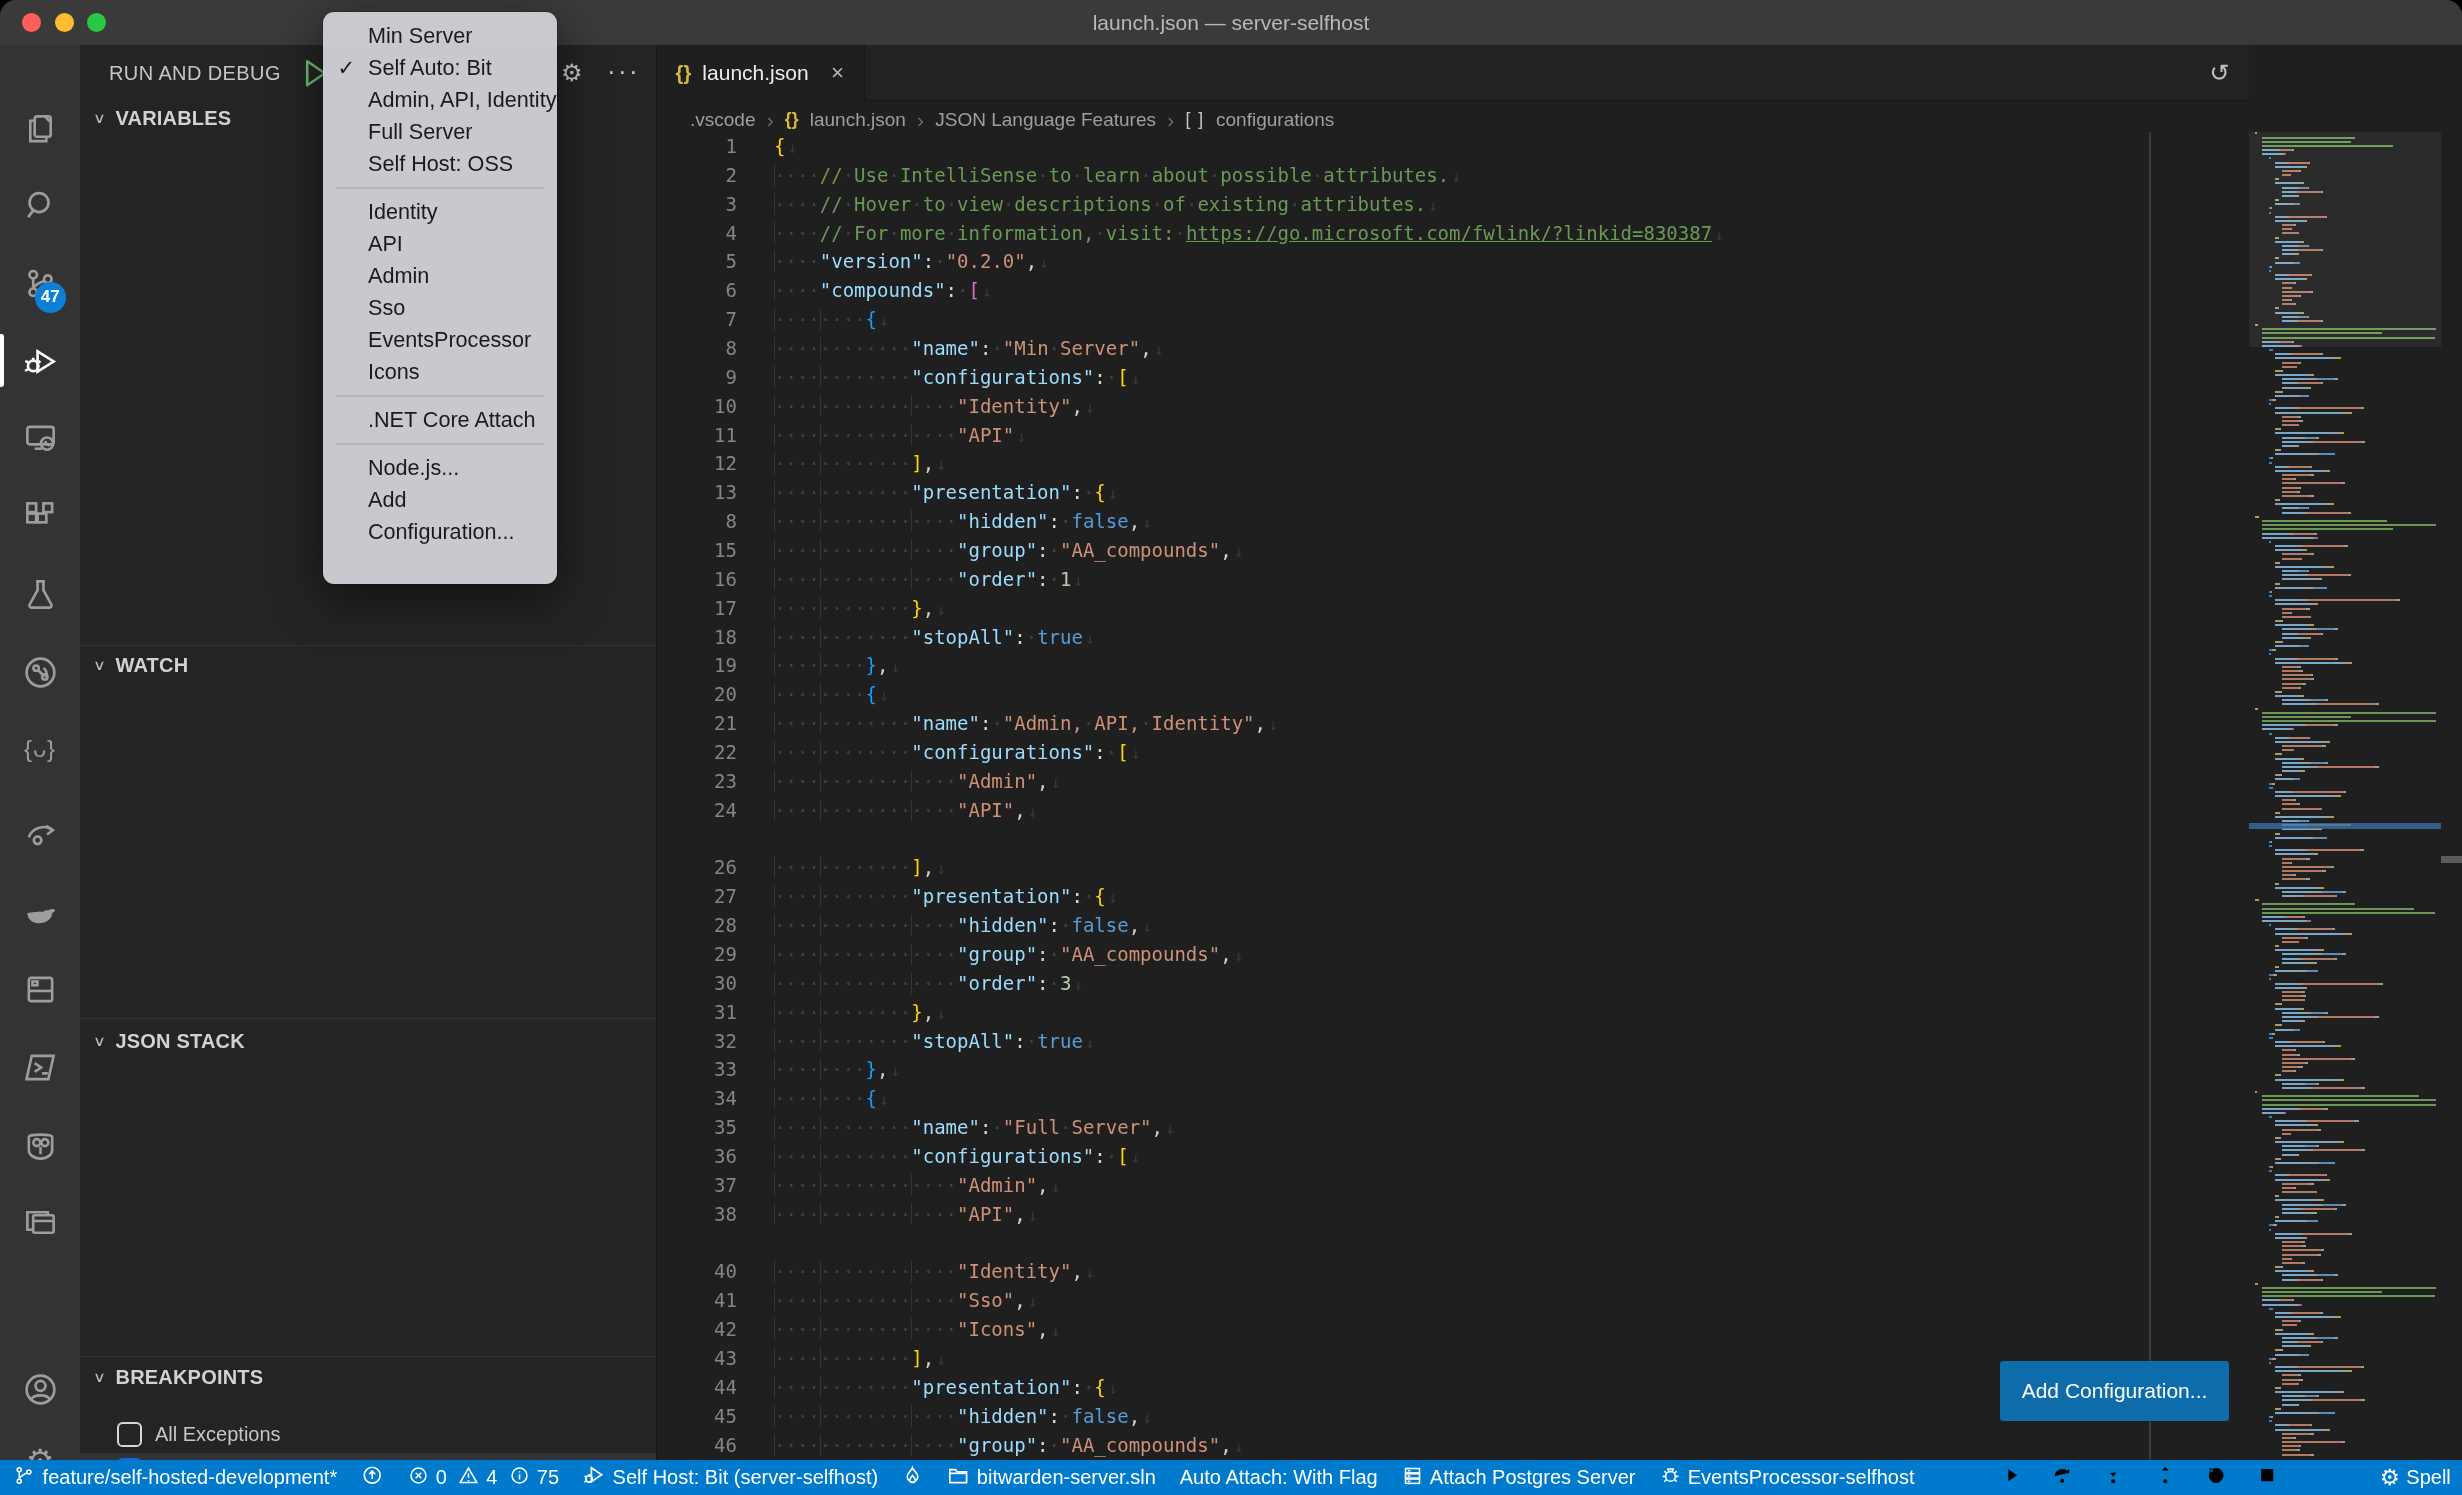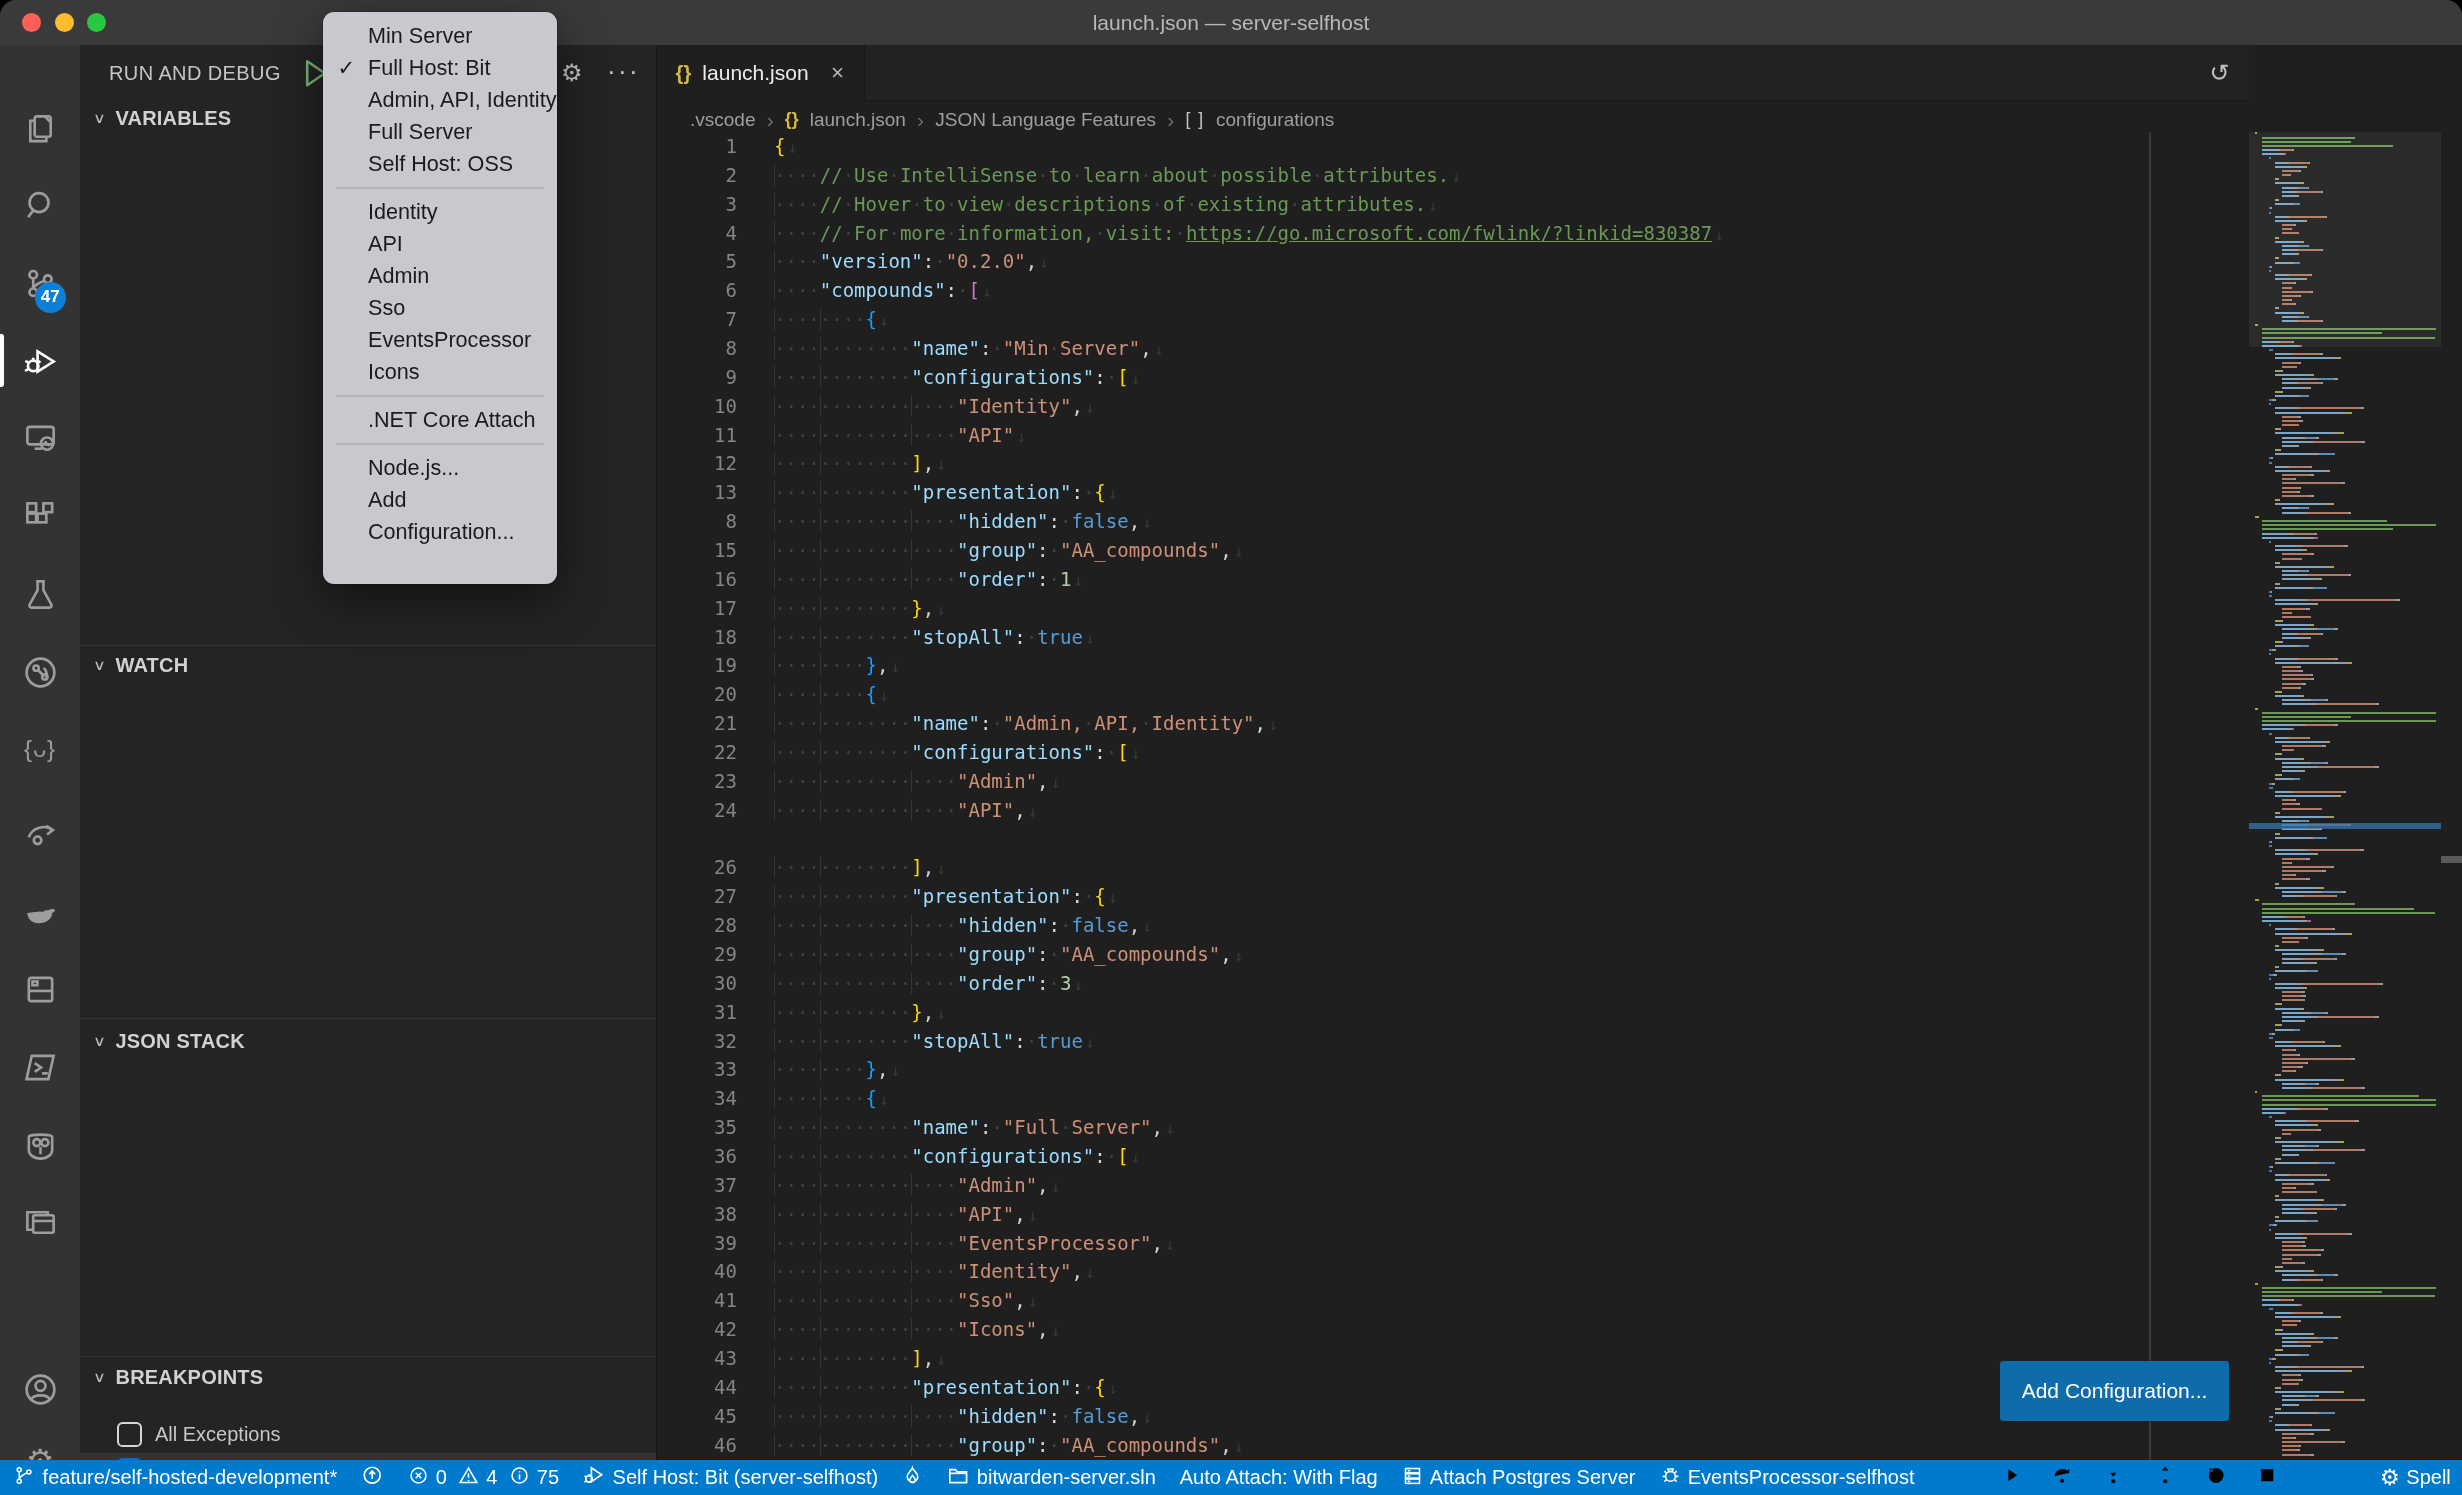--- a/index.html
+++ b/index.html
@@ -344,21 +344,20 @@
         <div class="cline" style="top: 808px;"><span class="lnum">29</span><span class="ltext"><span class="tok-ws">················</span><span class="tok-key">"group"</span><span class="tok-pn">:<span class="dot">·</span></span><span class="tok-str">"AA_compounds"</span><span class="tok-pn">,</span><span class="eol">↓</span></span></div>
         <div class="cline" style="top: 837px;"><span class="lnum">30</span><span class="ltext"><span class="tok-ws">················</span><span class="tok-key">"order"</span><span class="tok-pn">:<span class="dot">·</span></span><span class="tok-num">3</span><span class="eol">↓</span></span></div>
         <div class="cline" style="top: 866px;"><span class="lnum">31</span><span class="ltext"><span class="tok-ws">············</span><span class="tok-b1">}</span><span class="tok-pn">,</span><span class="eol">↓</span></span></div>
         <div class="cline" style="top: 895px;"><span class="lnum">32</span><span class="ltext"><span class="tok-ws">············</span><span class="tok-key">"stopAll"</span><span class="tok-pn">:<span class="dot">·</span></span><span class="tok-bool">true</span><span class="eol">↓</span></span></div>
         <div class="cline" style="top: 923px;"><span class="lnum">33</span><span class="ltext"><span class="tok-ws">········</span><span class="tok-b3">}</span><span class="tok-pn">,</span><span class="eol">↓</span></span></div>
         <div class="cline" style="top: 952px;"><span class="lnum">34</span><span class="ltext"><span class="tok-ws">········</span><span class="tok-b3">{</span><span class="eol">↓</span></span></div>
         <div class="cline" style="top: 981px;"><span class="lnum">35</span><span class="ltext"><span class="tok-ws">············</span><span class="tok-key">"name"</span><span class="tok-pn">:<span class="dot">·</span></span><span class="tok-str">"Full<span class="dot">·</span>Server"</span><span class="tok-pn">,</span><span class="eol">↓</span></span></div>
         <div class="cline" style="top: 1010px;"><span class="lnum">36</span><span class="ltext"><span class="tok-ws">············</span><span class="tok-key">"configurations"</span><span class="tok-pn">:<span class="dot">·</span></span><span class="tok-b1">[</span><span class="eol">↓</span></span></div>
         <div class="cline" style="top: 1039px;"><span class="lnum">37</span><span class="ltext"><span class="tok-ws">················</span><span class="tok-str">"Admin"</span><span class="tok-pn">,</span><span class="eol">↓</span></span></div>
         <div class="cline" style="top: 1068px;"><span class="lnum">38</span><span class="ltext"><span class="tok-ws">················</span><span class="tok-str">"API"</span><span class="tok-pn">,</span><span class="eol">↓</span></span></div>
-        <div class="cline" style="top: 1097px;"><span class="lnum">39</span><span class="ltext"><span class="tok-ws">················</span><span class="tok-str">"EventsProcessor"</span><span class="tok-pn">,</span><span class="eol">↓</span></span></div>
         <div class="cline" style="top: 1125px;"><span class="lnum">40</span><span class="ltext"><span class="tok-ws">················</span><span class="tok-str">"Identity"</span><span class="tok-pn">,</span><span class="eol">↓</span></span></div>
         <div class="cline" style="top: 1154px;"><span class="lnum">41</span><span class="ltext"><span class="tok-ws">················</span><span class="tok-str">"Sso"</span><span class="tok-pn">,</span><span class="eol">↓</span></span></div>
         <div class="cline" style="top: 1183px;"><span class="lnum">42</span><span class="ltext"><span class="tok-ws">················</span><span class="tok-str">"Icons"</span><span class="tok-pn">,</span><span class="eol">↓</span></span></div>
         <div class="cline" style="top: 1212px;"><span class="lnum">43</span><span class="ltext"><span class="tok-ws">············</span><span class="tok-b1">]</span><span class="tok-pn">,</span><span class="eol">↓</span></span></div>
         <div class="cline" style="top: 1241px;"><span class="lnum">44</span><span class="ltext"><span class="tok-ws">············</span><span class="tok-key">"presentation"</span><span class="tok-pn">:<span class="dot">·</span></span><span class="tok-b1">{</span><span class="eol">↓</span></span></div>
         <div class="cline" style="top: 1270px;"><span class="lnum">45</span><span class="ltext"><span class="tok-ws">················</span><span class="tok-key">"hidden"</span><span class="tok-pn">:<span class="dot">·</span></span><span class="tok-bool">false</span><span class="tok-pn">,</span><span class="eol">↓</span></span></div>
         <div class="cline" style="top: 1299px;"><span class="lnum">46</span><span class="ltext"><span class="tok-ws">················</span><span class="tok-key">"group"</span><span class="tok-pn">:<span class="dot">·</span></span><span class="tok-str">"AA_compounds"</span><span class="tok-pn">,</span><span class="eol">↓</span></span></div>
       </div>
     <div class="ruler"></div>
 
@@ -798,21 +797,21 @@
           </svg></span>
       </div>
       <div class="st-spell">
         <span><span style="font-size:22.4px">⚙</span></span>
         <span>Spell</span>
       </div>
     </div>
 
   <div class="menu" id="launchmenu">
       <div class="menu-item"><span>Min Server</span></div>
-      <div class="menu-item"><span class="check">✓</span><span>Full Host: Bit</span></div>
+      <div class="menu-item"><span class="check">✓</span><span>Self Auto: Bit</span></div>
       <div class="menu-item"><span>Admin, API, Identity</span></div>
       <div class="menu-item"><span>Full Server</span></div>
       <div class="menu-item"><span>Self Host: OSS</span></div>
       <div class="menu-sep"></div>
       <div class="menu-item"><span>Identity</span></div>
       <div class="menu-item"><span>API</span></div>
       <div class="menu-item"><span>Admin</span></div>
       <div class="menu-item"><span>Sso</span></div>
       <div class="menu-item"><span>EventsProcessor</span></div>
       <div class="menu-item"><span>Icons</span></div>

